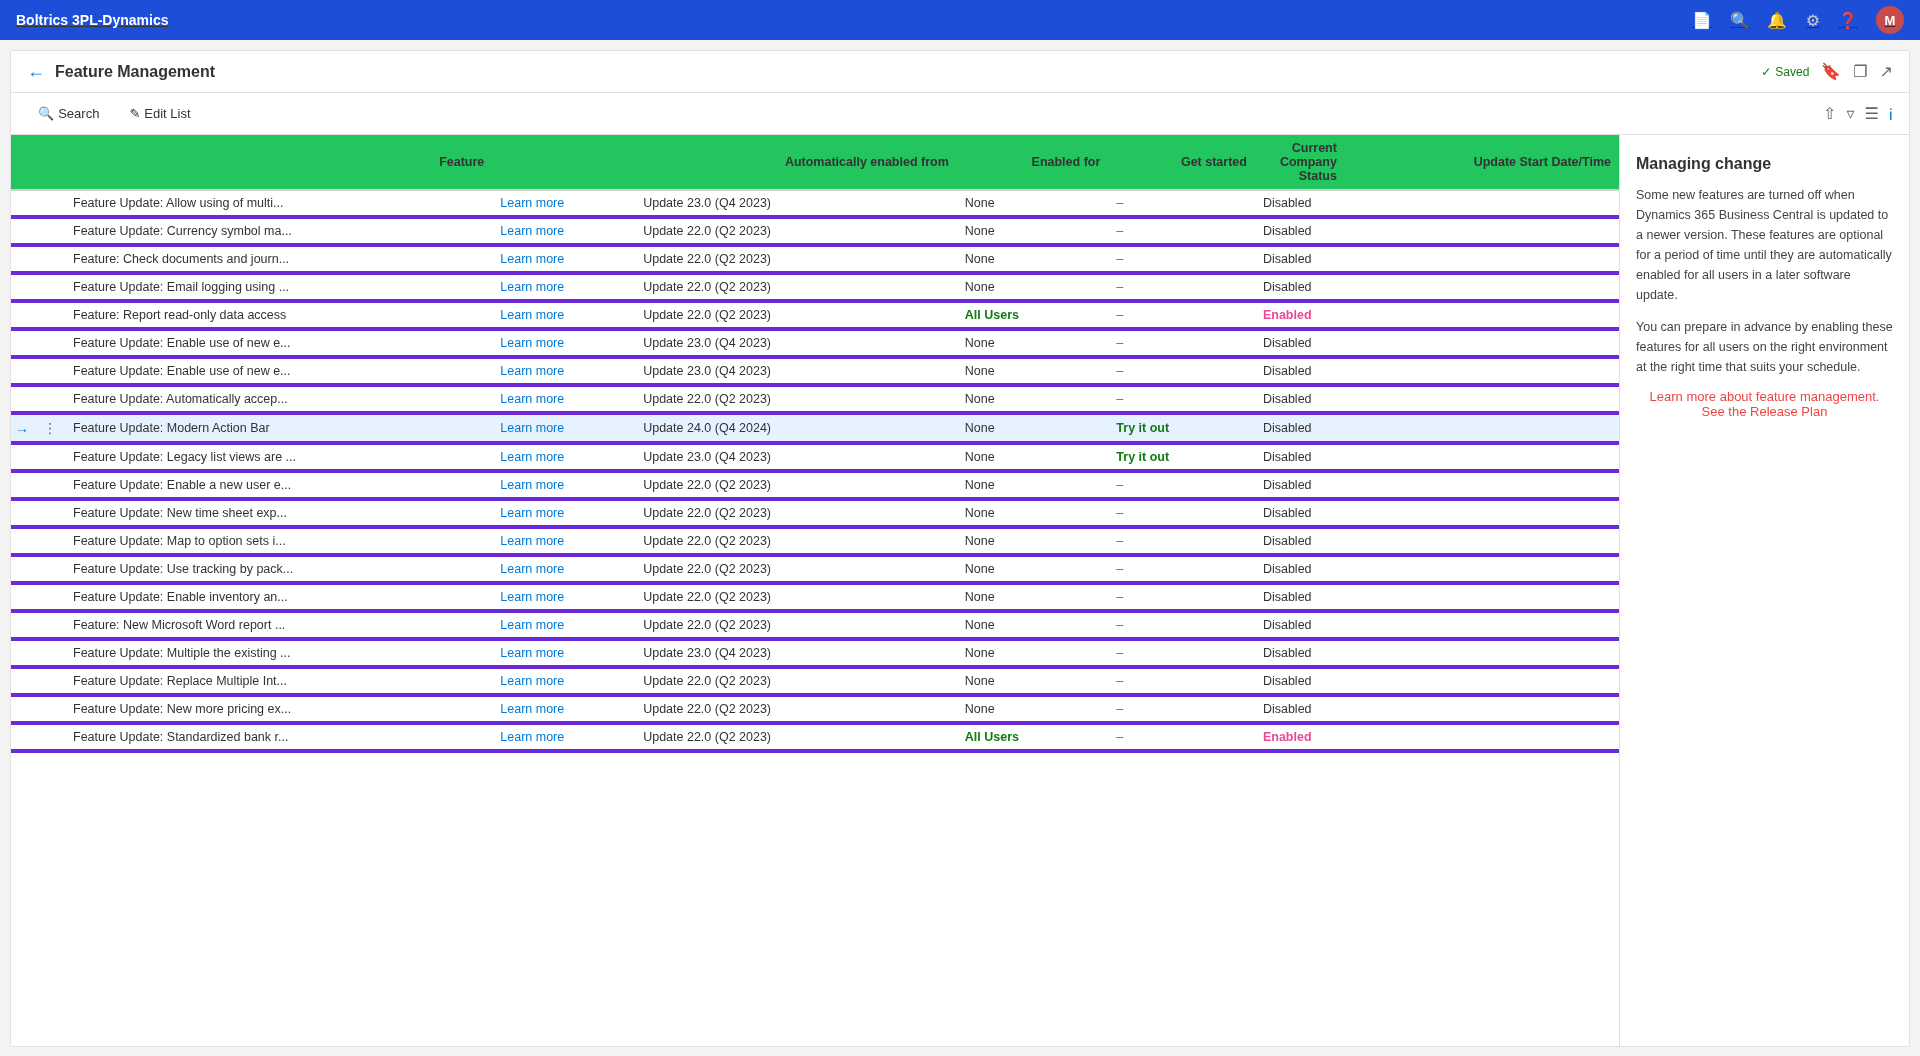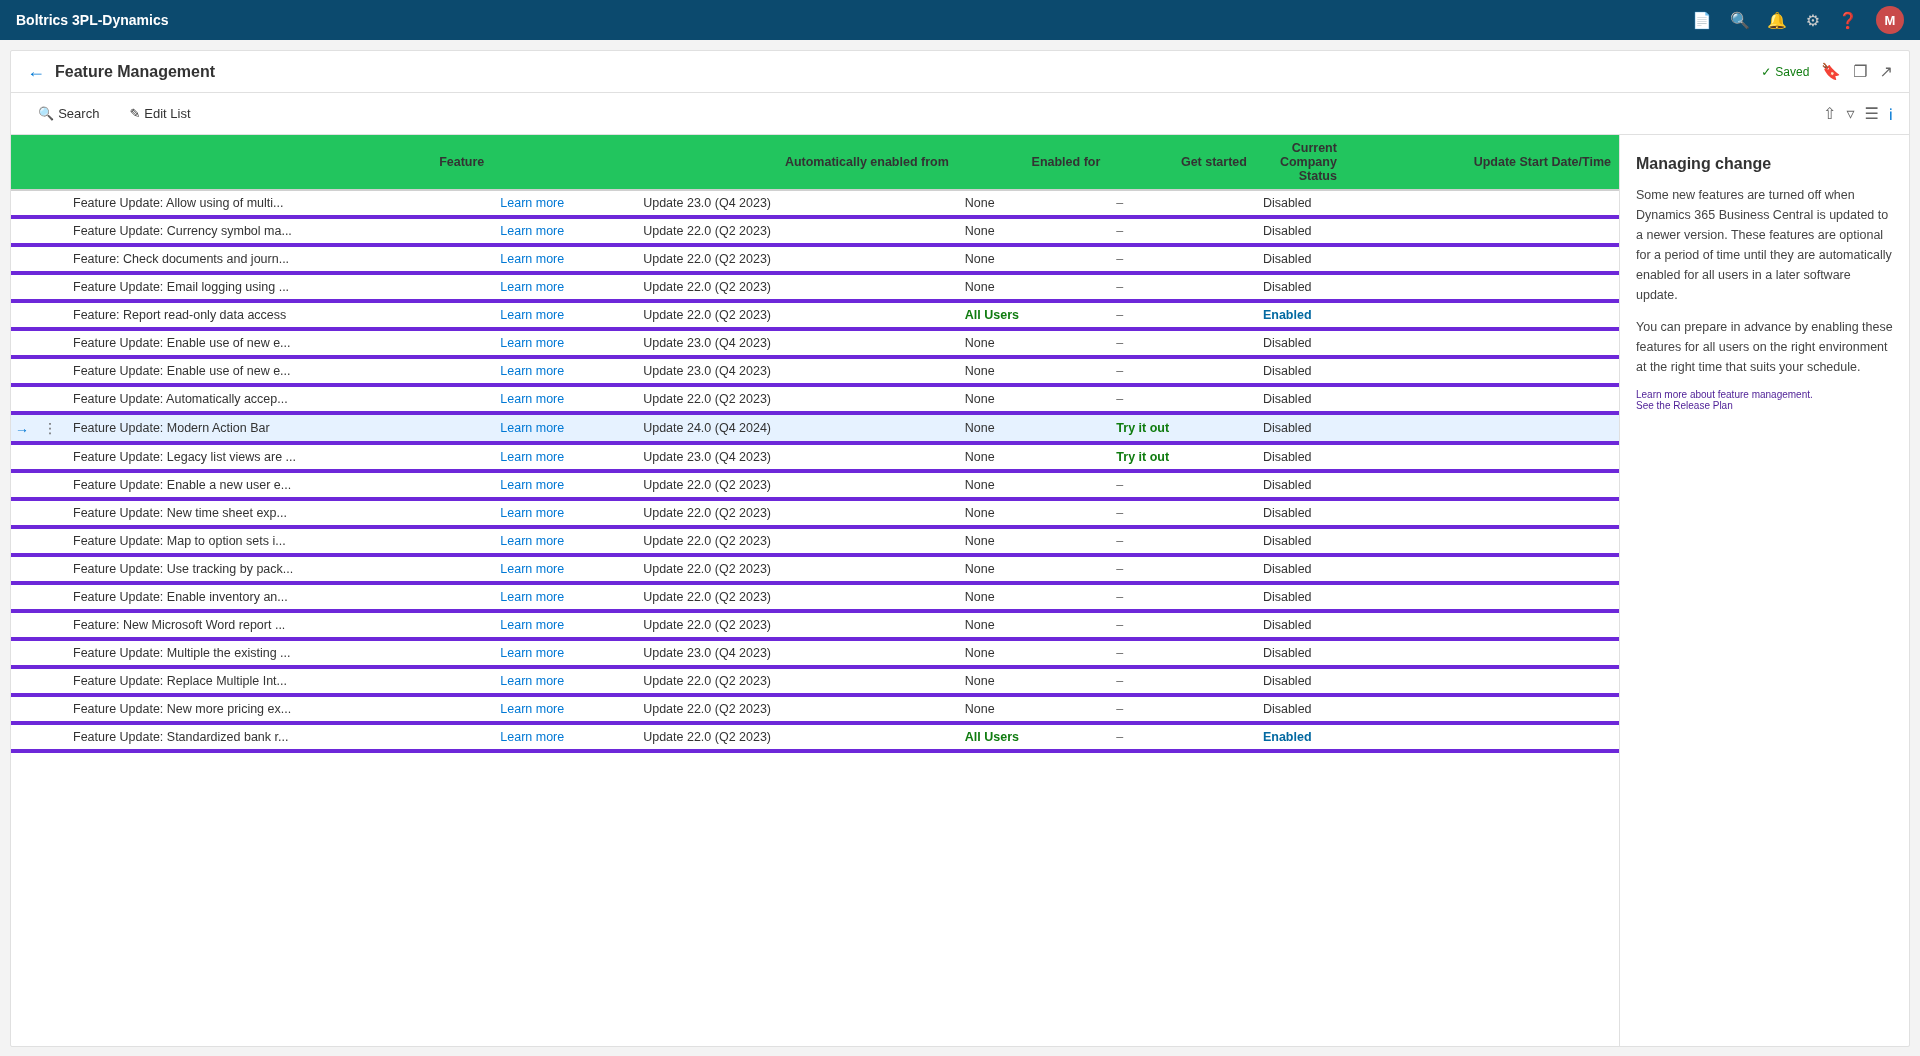--- a/index.html
+++ b/index.html
@@ -1,25 +1,26 @@
 <!DOCTYPE html>
 <html><head>
   <meta charset="utf-8">
   <style>
     * { box-sizing: border-box; margin: 0; padding: 0; }
     body { font-family: 'Segoe UI', sans-serif; font-size: 13px; background: #f3f3f3; color: #333; }
 
     
     .topbar {
       height: 40px;
-      background: #0c4a6e;
+      background: #1d4ed8;
       display: flex;
       align-items: center;
       padding: 4px 16px;
       justify-content: space-between;
+      text-decoration: underline;
     }
     .topbar-title { color: #fff; font-size: 14px; font-weight: 600; }
     .topbar-icons { display: flex; align-items: center; gap: 18px; }
     .topbar-icon { color: #ccc; font-size: 16px; cursor: pointer; }
     .topbar-avatar {
       width: 28px; height: 28px; border-radius: 50%;
       background: #c94b4b; color: #fff;
       display: flex; align-items: center; justify-content: center;
       font-size: 13px; font-weight: 700; cursor: pointer;
     }
@@ -107,35 +108,35 @@
       padding: 5px 8px;
       color: #333;
       white-space: nowrap;
       overflow: hidden;
       text-overflow: ellipsis;
       max-width: 300px;
     }
     .learn-more-link { color: #0078d4; text-decoration: none; cursor: pointer; }
     .try-it-link { color: #107c10; text-decoration: none; cursor: pointer; font-weight: 600; }
     .all-users { color: #107c10; font-weight: 700; }
-    .enabled { color: #0369a1; font-weight: 700; }
+    .enabled { color: #ec4899; font-weight: 700; }
     .dash { color: #666; }
     .row-arrow { color: #0078d4; font-size: 14px; width: 20px; }
     .row-dots { color: #666; font-size: 14px; cursor: pointer; }
 
     
     .side-panel {
       width: 290px;
       border-left: 1px solid #e0e0e0;
       padding: 20px 16px;
       overflow-y: auto;
     }
     .side-panel-title { font-size: 16px; font-weight: 600; color: #333; margin-bottom: 12px; }
     .side-panel-text { font-size: 12.5px; color: #444; line-height: 1.6; margin-bottom: 12px; }
-    .side-panel-link { color: #4c1d95; text-decoration: none; cursor: pointer; display: block; text-align: left; font-size: 10px; }
+    .side-panel-link { color: #ef4444; text-decoration: none; cursor: pointer; display: block; text-align: center; font-size: 13px; }
 
     
     .row-indicator-cell { width: 24px; padding: 5px 4px; }
   </style>
 </head>
 <body>
 
 <div class="topbar">
   <span class="topbar-title">Boltrics 3PL-Dynamics</span>
   <div class="topbar-icons">

